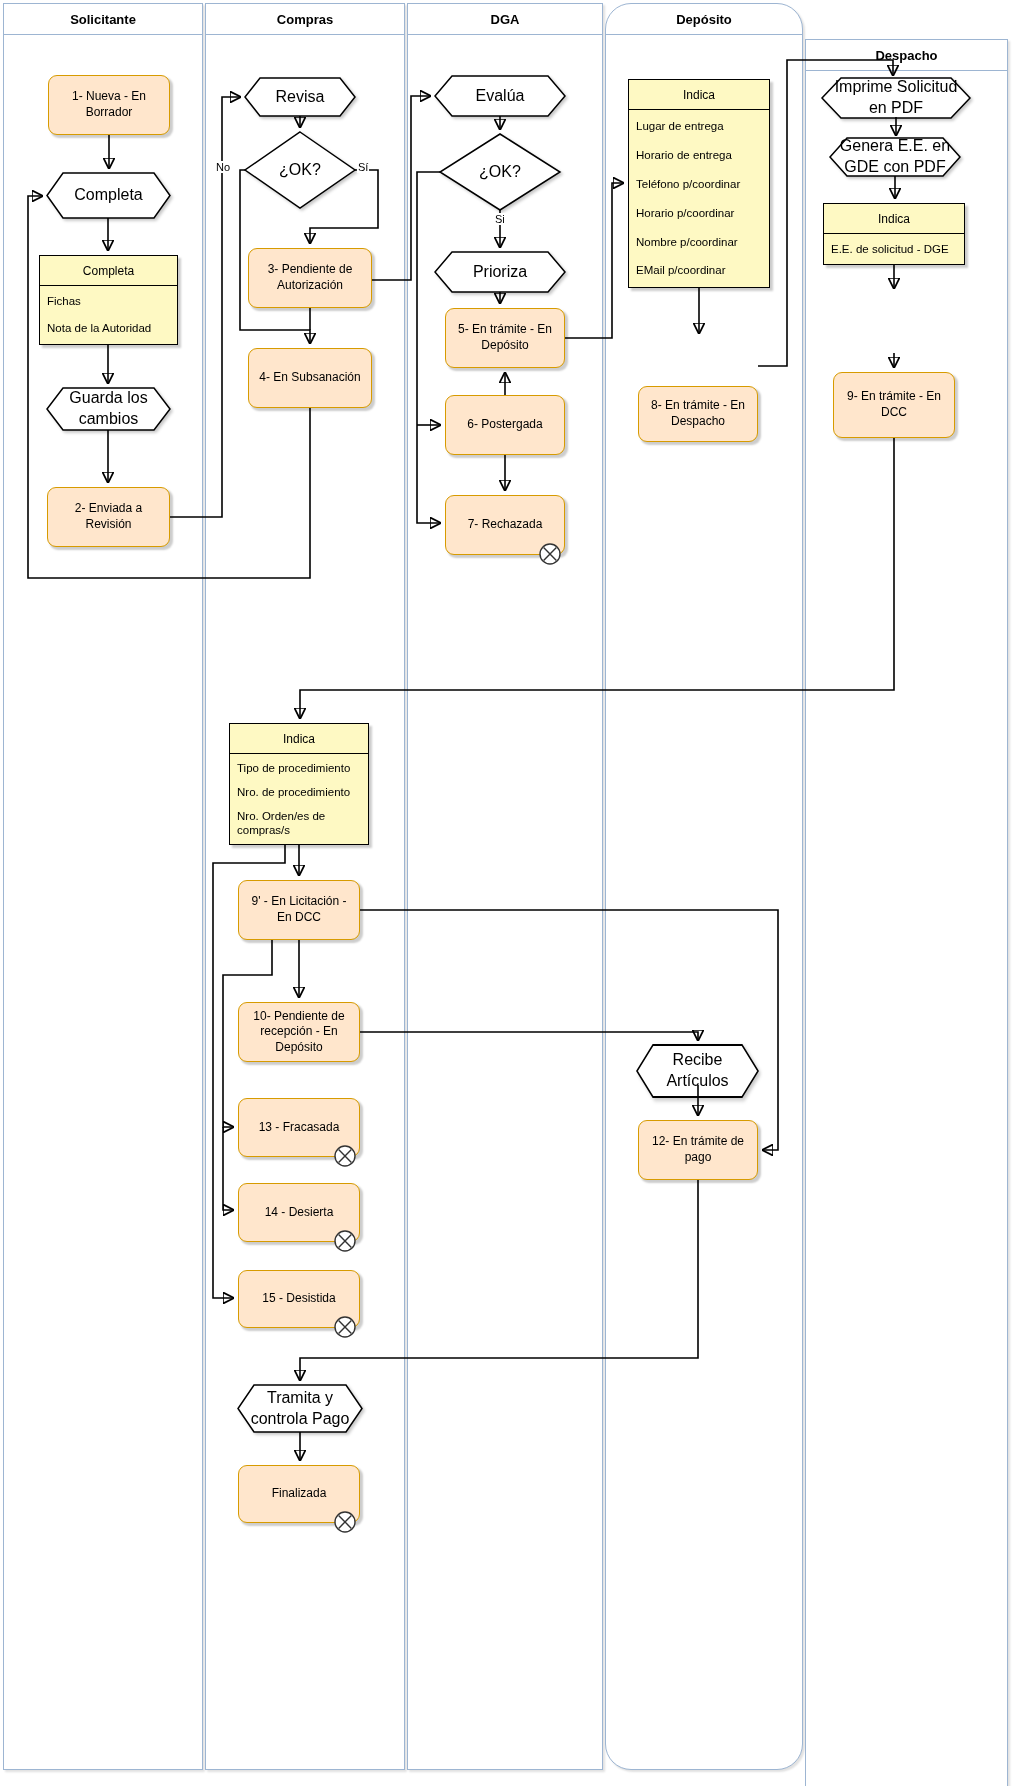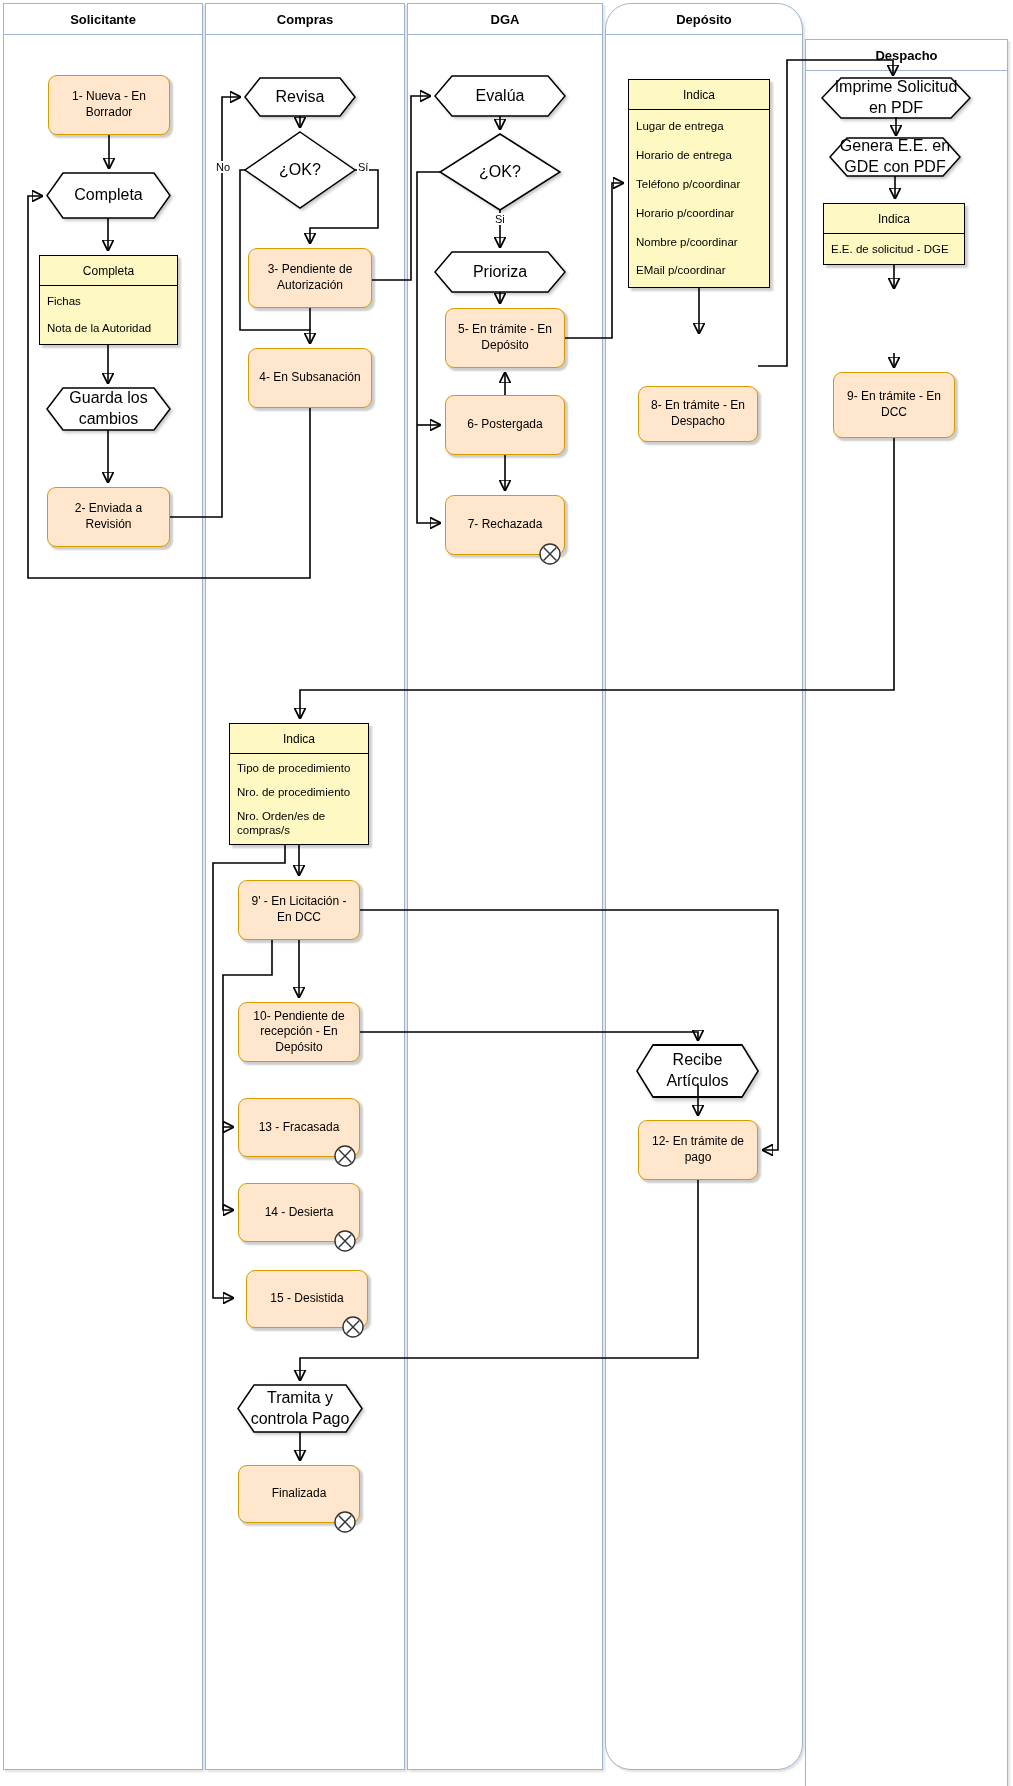--- a/index.html
+++ b/index.html
@@ -247,21 +247,21 @@
   </div>
 
   <div class="state" style="left:238px;top:1183px;width:122px;height:59px;">
     <span>14 - Desierta</span>
     <svg class="term" viewBox="0 0 22 22">
       <circle cx="11" cy="11" r="10" fill="#fff" stroke="#333" stroke-width="1.4"></circle>
       <path d="M4.6 4.6 L17.4 17.4 M17.4 4.6 L4.6 17.4" stroke="#333" stroke-width="1.4"></path>
       </svg>
   </div>
 
-  <div class="state" style="left:238px;top:1270px;width:122px;height:58px;margin-left:8px;">
+  <div class="state" style="left:238px;top:1270px;width:122px;height:58px;">
     <span>15 - Desistida</span>
     <svg class="term" viewBox="0 0 22 22">
       <circle cx="11" cy="11" r="10" fill="#fff" stroke="#333" stroke-width="1.4"></circle>
       <path d="M4.6 4.6 L17.4 17.4 M17.4 4.6 L4.6 17.4" stroke="#333" stroke-width="1.4"></path>
       </svg>
   </div>
 
   <div class="shape" style="left:238px;top:1385px;width:124px;height:47px;">
     <svg class="poly" viewBox="0 0 124 47" preserveAspectRatio="none">
       <polygon points="16,0 108,0 124,23.5 108,47 16,47 0,23.5"></polygon>

